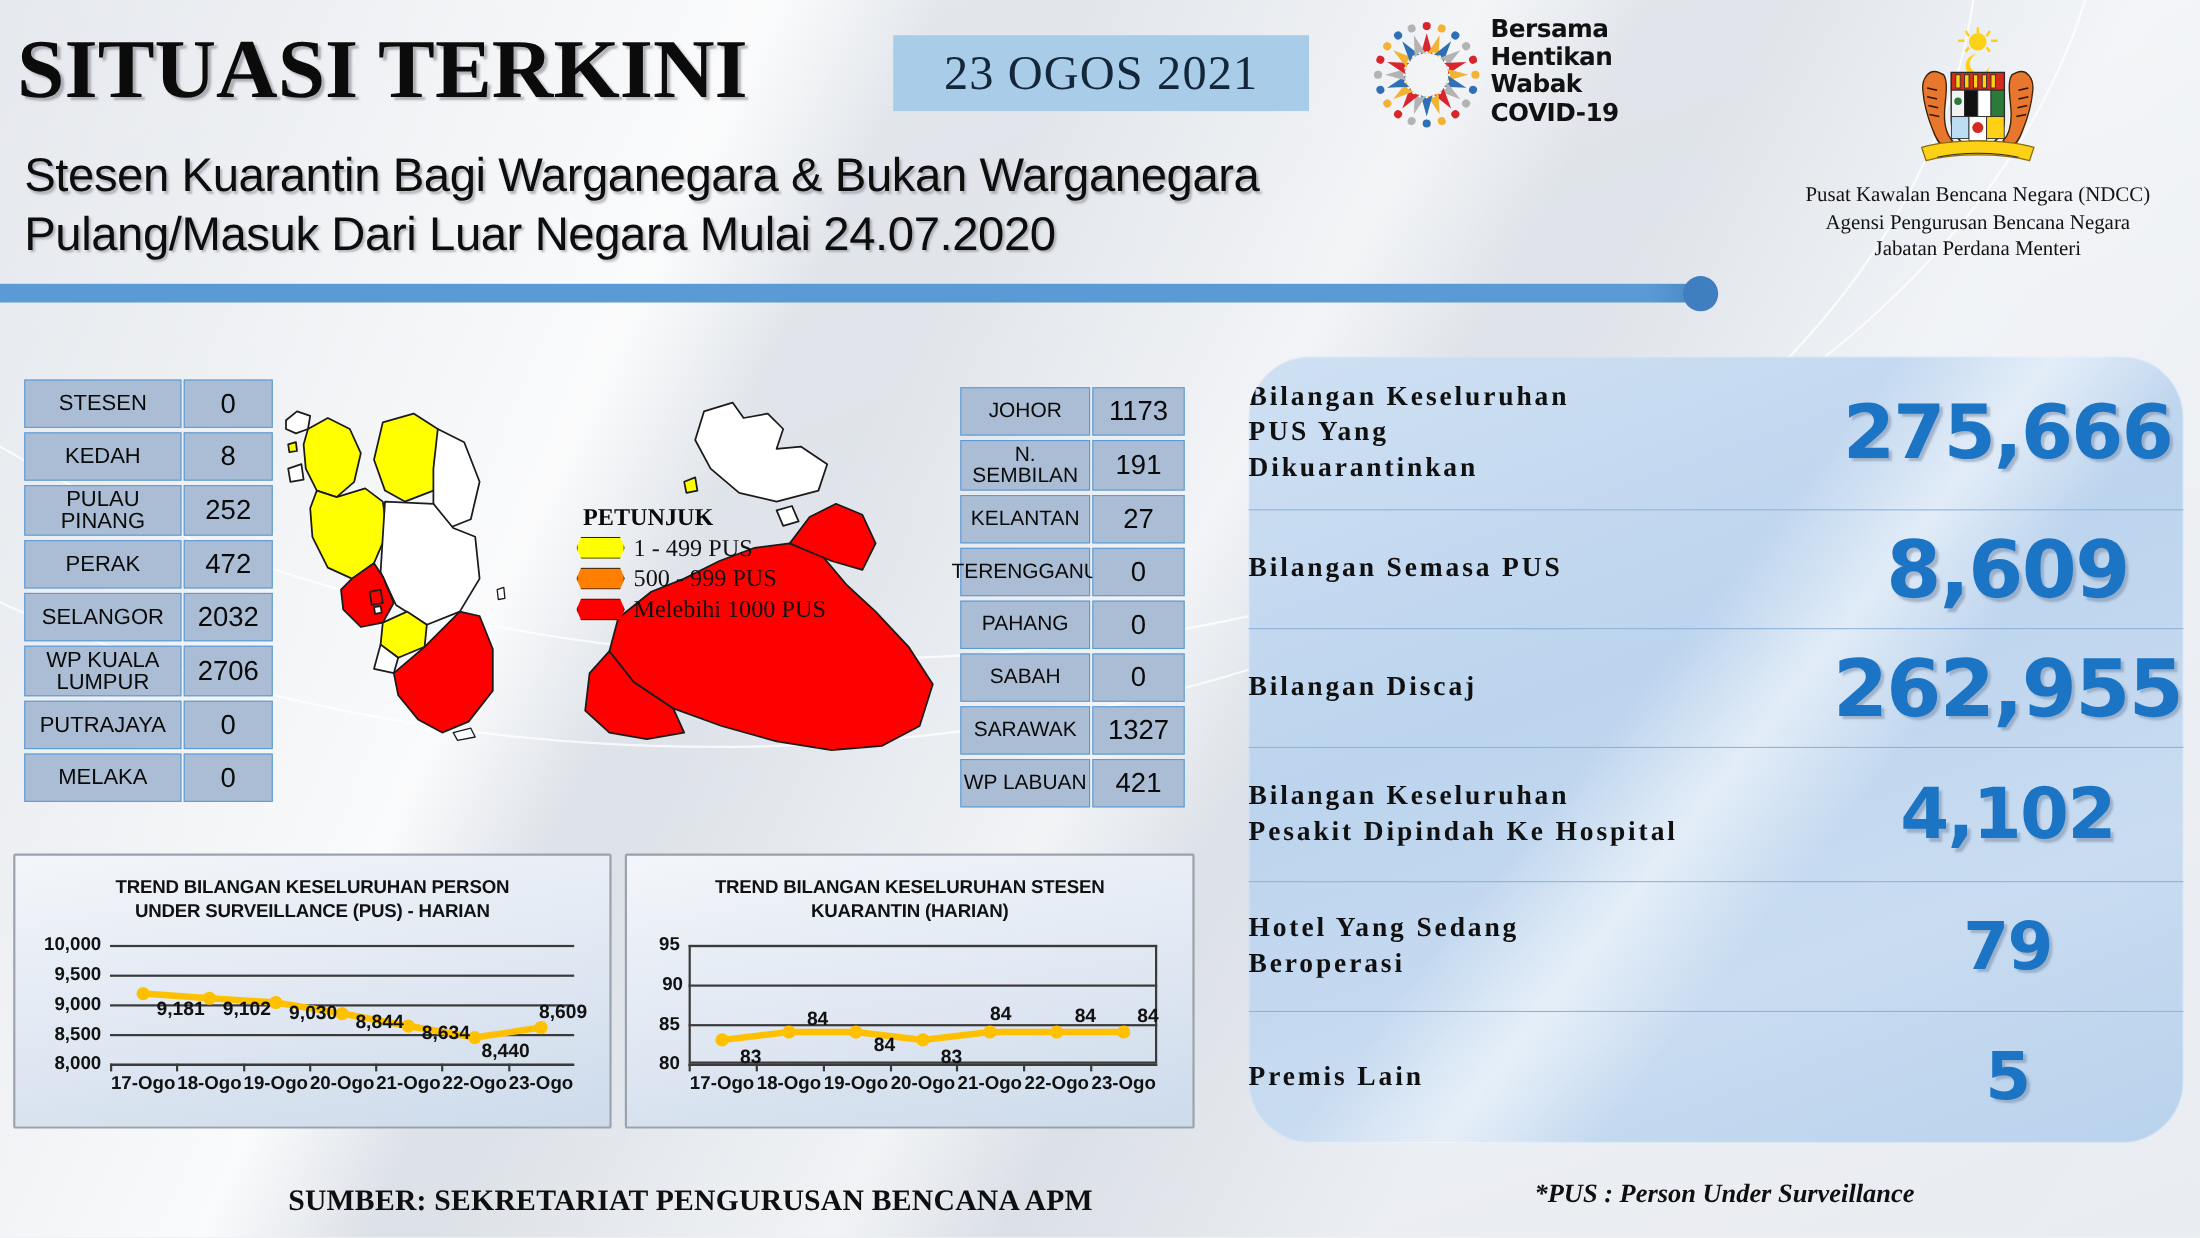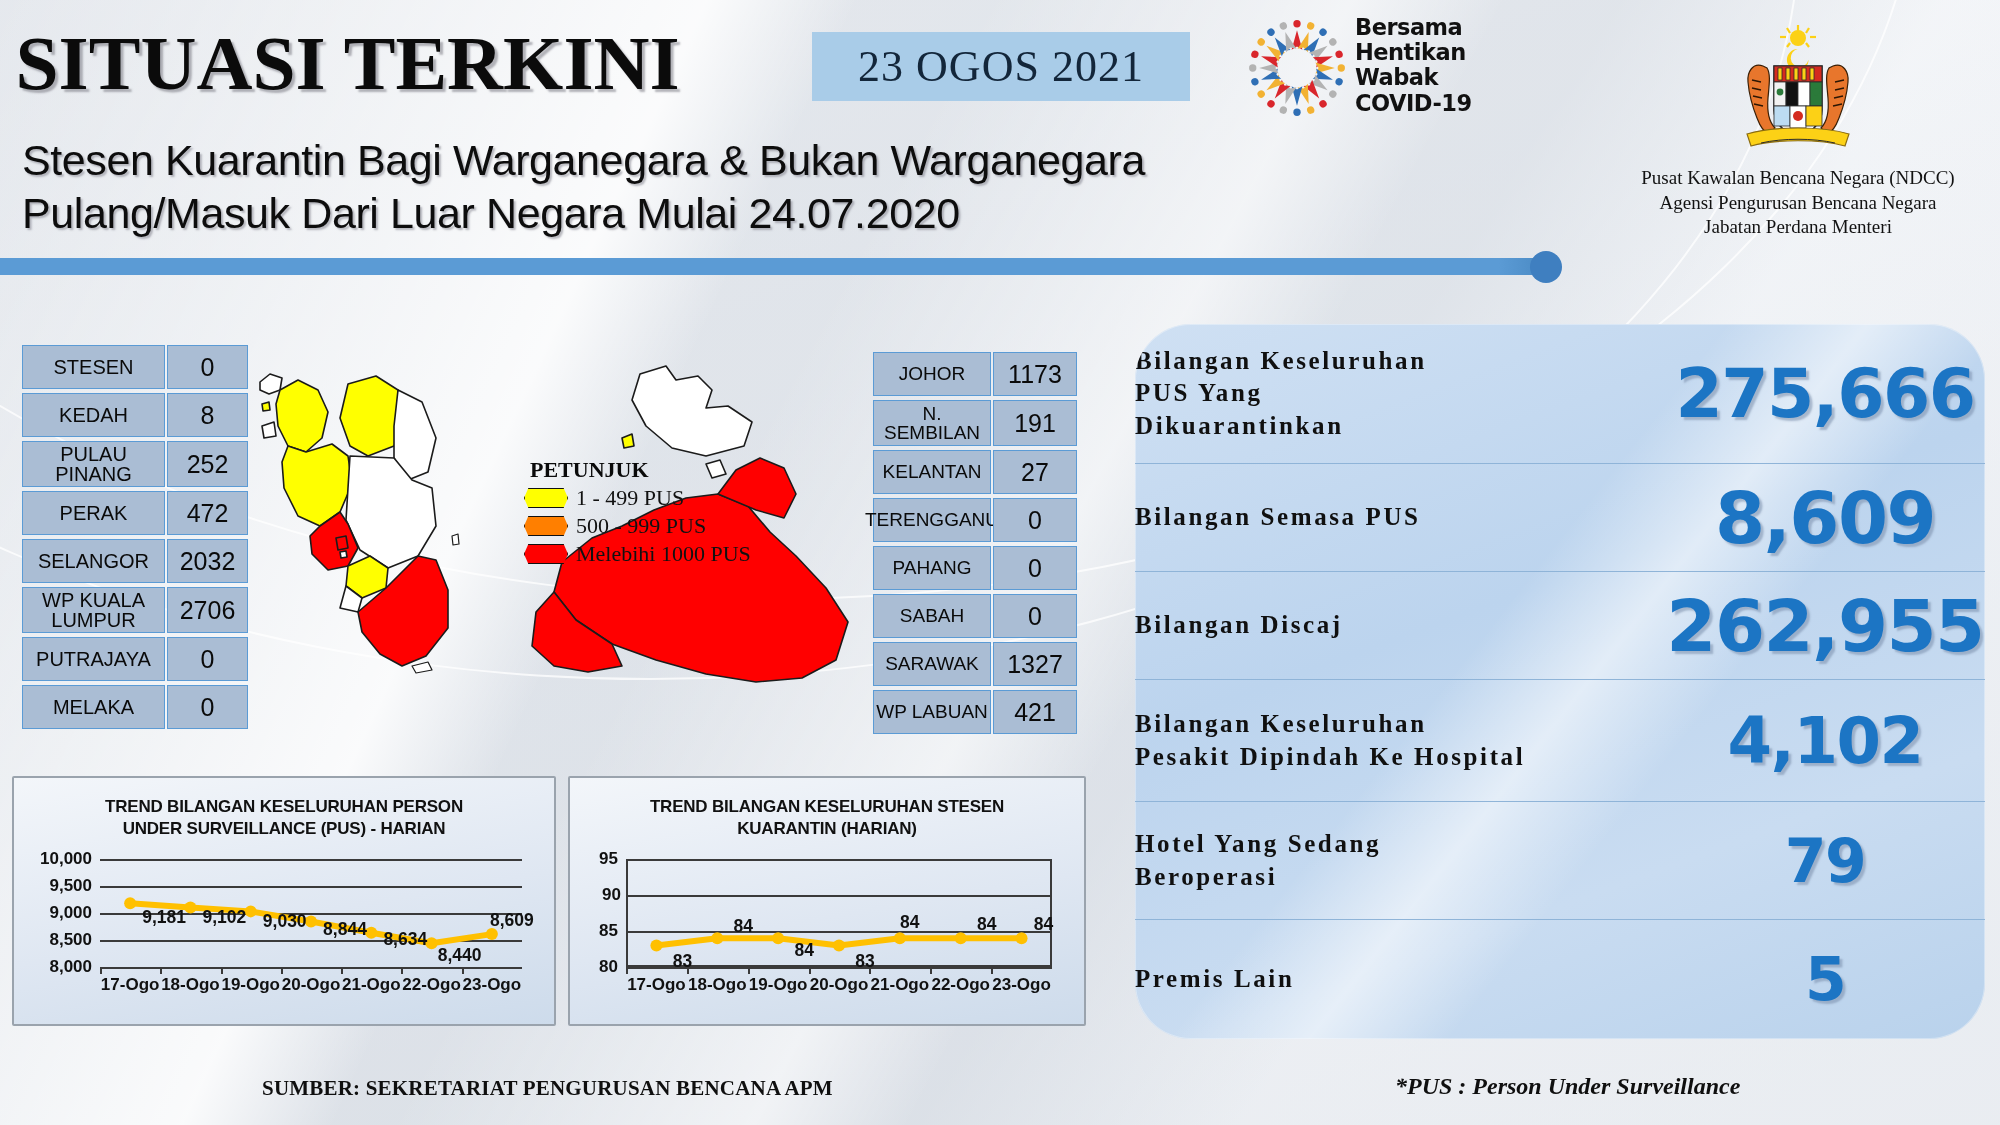--- a/index.html
+++ b/index.html
@@ -162,21 +162,21 @@
   .stat-value {
     flex: 1; text-align: center;
     font-family: "DejaVu Sans", sans-serif; font-weight: bold;
     color: #1c75c4; letter-spacing: -1.5px;
     text-shadow: 3px 3px 2px rgba(120,140,170,0.55);
   }
   
   #footer-left {
     position: absolute; left: 262px; top: 1076px;
     font-family: "Liberation Serif", serif; font-weight: bold;
-    font-size: 21px; color: #0f0f0f; letter-spacing: 0.2px;
+    font-size: 27px; color: #0f0f0f; letter-spacing: 0.2px;
   }
   #footer-right {
     position: absolute; left: 1395px; top: 1073px;
     font-family: "Liberation Serif", serif; font-weight: bold; font-style: italic;
     font-size: 24px; color: #0f0f0f;
   }
 </style>
 </head>
 <body>
 

